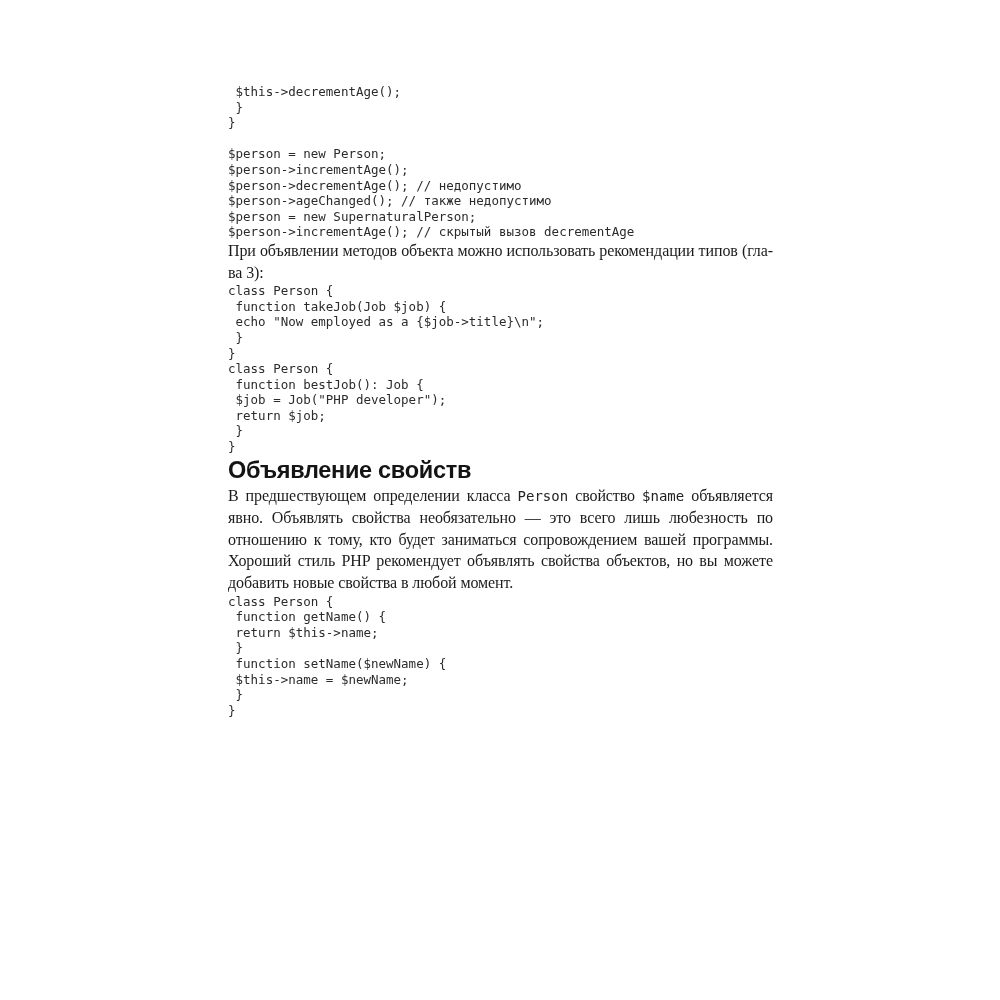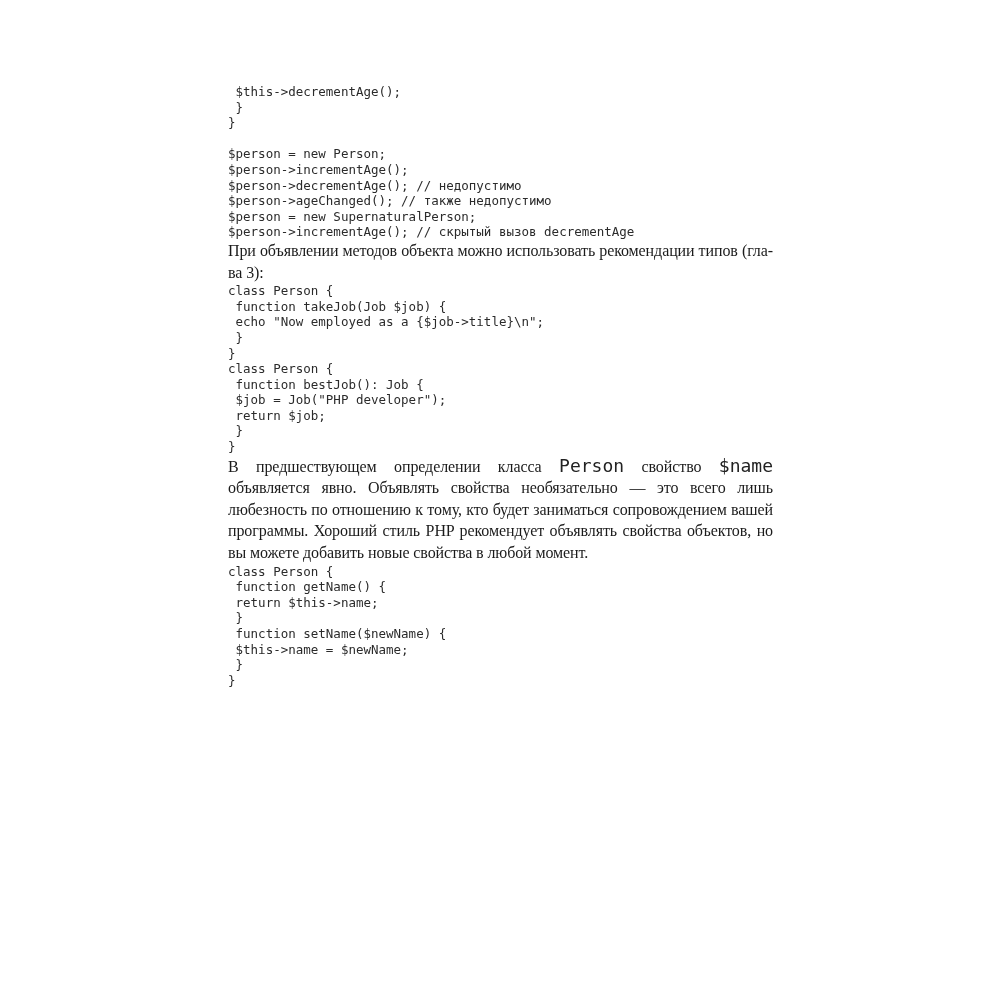--- a/index.html
+++ b/index.html
@@ -34,21 +34,21 @@
   p.body {
     font-size: 16px;
     line-height: 21.6px;
     text-align: justify;
     margin: 0;
     color: #1b1b1b;
     letter-spacing: -0.1px;
   }
   p.body .mono {
     font-family: "DejaVu Sans Mono", monospace;
-    font-size: 18px;
+    font-size: 14px;
     letter-spacing: 0;
     color: #222222;
   }
   h2.heading {
     font-family: "Liberation Sans", sans-serif;
     font-weight: bold;
     font-size: 23.5px;
     line-height: 30px;
     color: #141414;
     margin: 0;
@@ -116,20 +116,21 @@
 }</pre>
 
 
     <pre class="code mt6">class Person {
  function bestJob(): Job {
  $job = Job("PHP developer");
  return $job;
  }
 }</pre>
 
+    <h2 class="heading mt19">Объявление свойств</h2>
 
     <p class="body mt13"><span>В предшествующем определении класса </span><span class="mono">Person</span><span> свойство </span><span class="mono">$name</span><span> объявляется явно. Объявлять свойства необязательно — это всего лишь любезность по отношению к тому, кто будет заниматься сопровождением вашей программы. Хороший стиль PHP рекомендует объявлять свойства объектов, но вы можете добавить новые свойства в любой момент.</span></p>
 
 
     <pre class="code mt5">class Person {
  function getName() {
  return $this-&gt;name;
  }
  function setName($newName) {
  $this-&gt;name = $newName;

